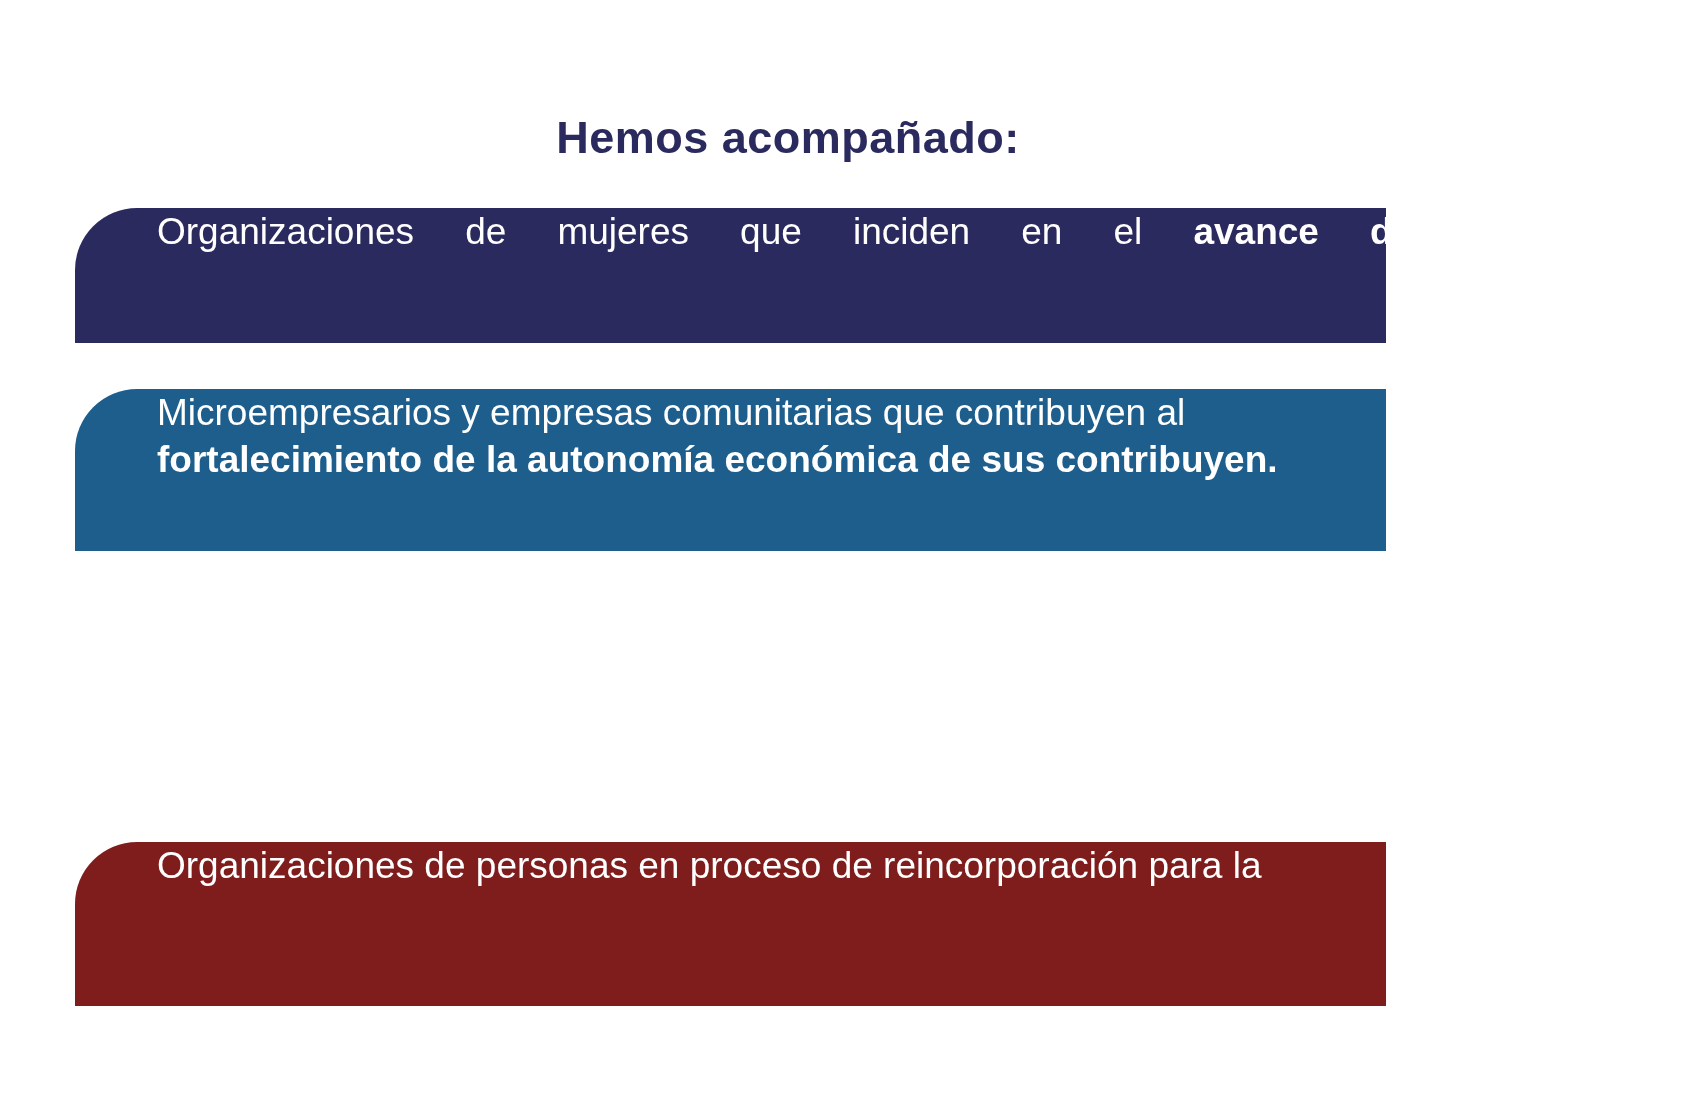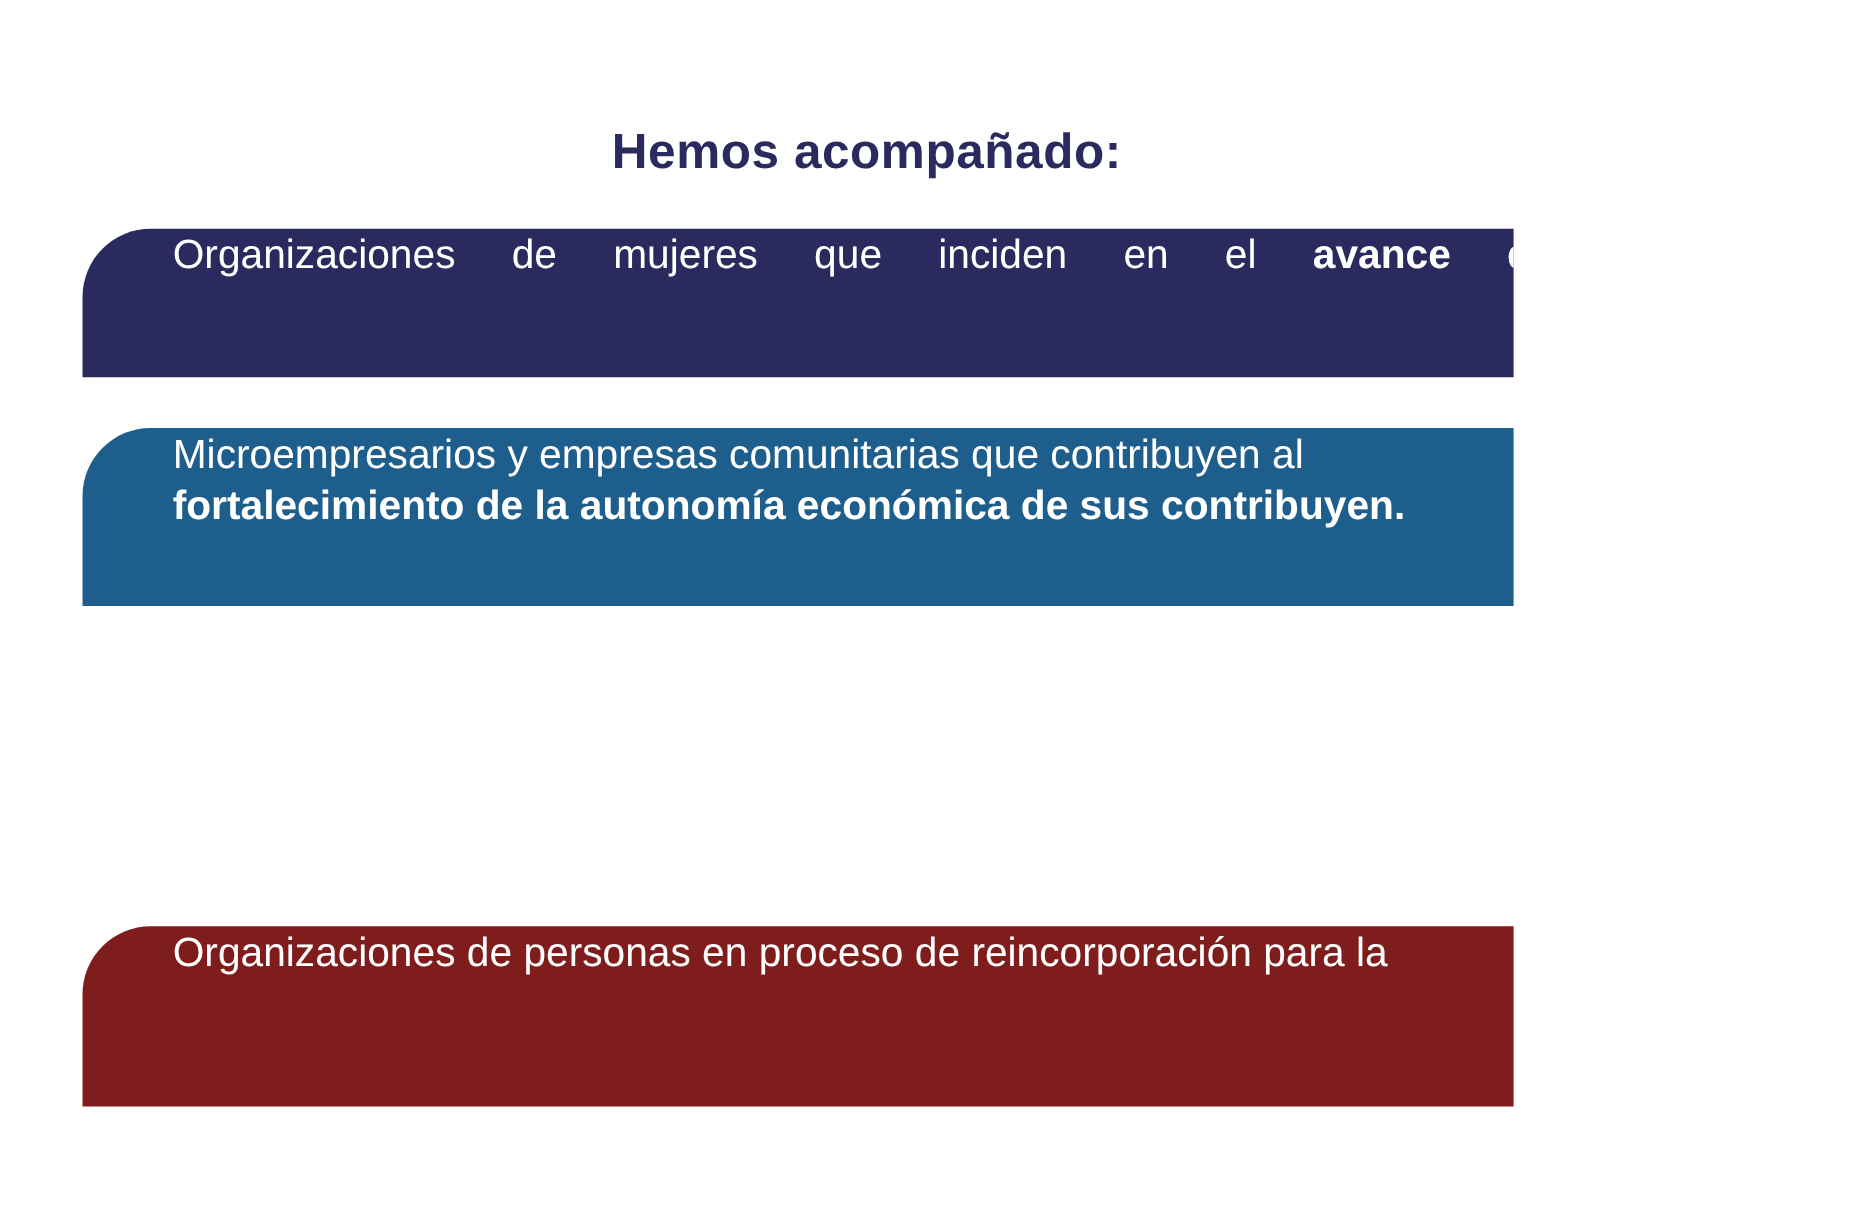--- a/index.html
+++ b/index.html
@@ -7,20 +7,21 @@
     padding: 0;
     background: #ffffff;
   }
   .canvas {
     position: relative;
     width: 1376px;
     height: 1104px;
     background: #ffffff;
     overflow: hidden;
     font-family: "Liberation Sans", sans-serif;
+    padding-left: 10px;
   }
   .page-title {
     position: absolute;
     top: 112px;
     left: 0;
     width: 1576px;
     margin: 0;
     text-align: center;
     font-size: 45px;
     font-weight: 700;

